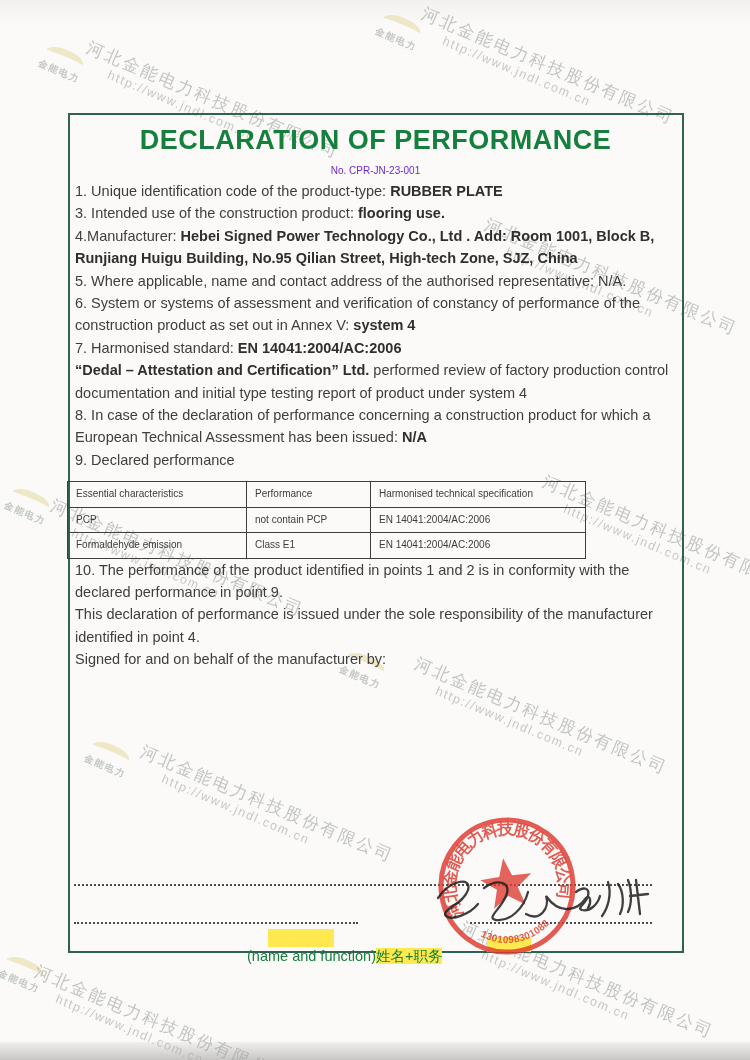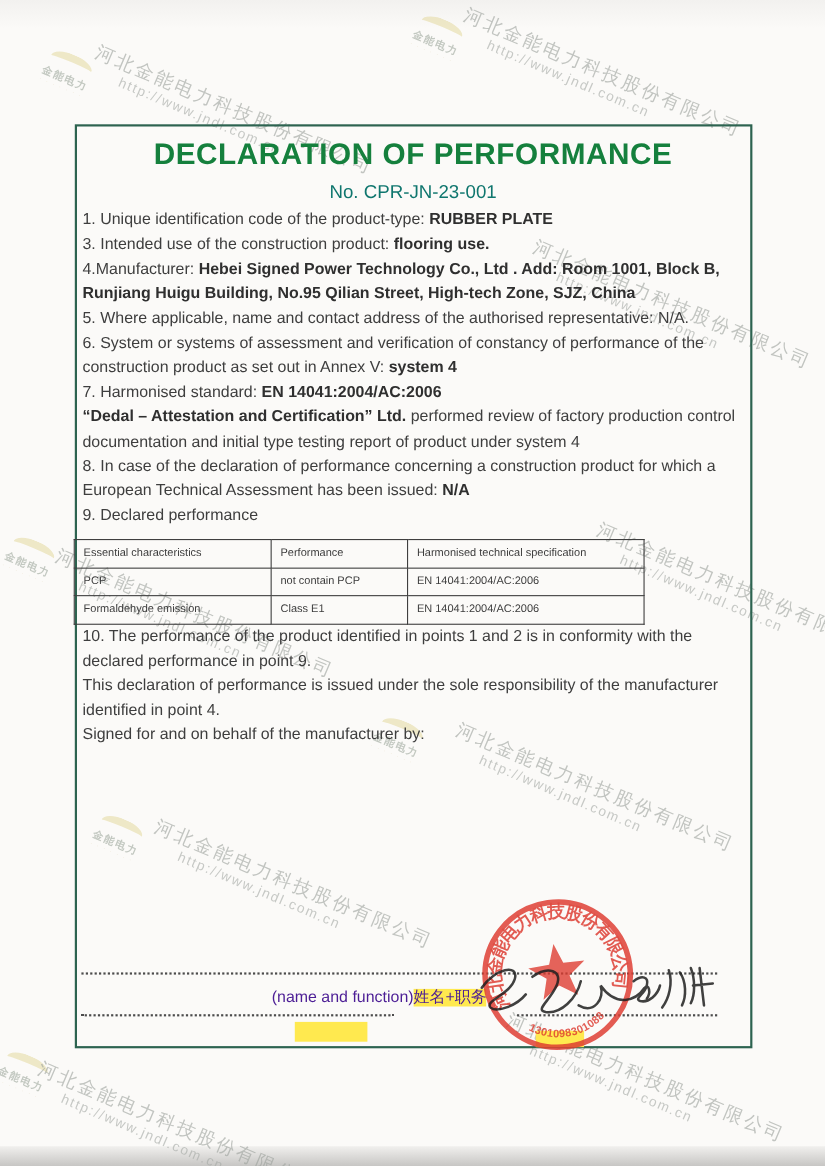--- a/index.html
+++ b/index.html
@@ -24,35 +24,35 @@
   .wmlogo .arc{width:40px;height:10px;margin:0 auto;
       border-top:7px solid rgba(225,213,152,.6);border-radius:50% 50% 0 0;}
   .wmlogo .lt{font-size:9.5px;font-weight:bold;letter-spacing:1.5px;color:rgba(168,176,166,.8);}
   .wmlogo .ls{font-size:4px;letter-spacing:2px;color:rgba(205,188,130,.8);line-height:4px;}
   
   .page-border{position:absolute;left:68px;top:113px;width:612px;height:836px;
       border:2.5px solid #2d6350;z-index:2;}
   .content{position:absolute;left:75px;top:120px;width:601px;z-index:2;}
   .doc-title{font-size:27px;font-weight:bold;text-align:center;color:#15803d;
       letter-spacing:.5px;margin-top:5px;}
-  .doc-no{font-size:17px;text-align:center;margin-top:9px;color:#0f766e;}
+  .doc-no{font-size:10px;text-align:center;margin-top:9px;color:#6d28d9;}
   .clauses{margin-top:4px;font-size:14.5px;line-height:22.4px;}
   .clauses p{margin:0;}
   .b{font-weight:bold;color:#2f2f2f;}
   .gap-after-table{margin-top:3px;}
   .sole{margin-top:43px;}
   .signed{margin-top:121px;}
   
   table.perf{border-collapse:collapse;margin-left:-8px;margin-top:10px;
       font-size:10px;color:#3c3c3c;border-radius:29px;}
   table.perf td{border:1.7px solid #3f3f3f;padding:1px 8px;height:19.5px;}
   td.c1{width:162px;} td.c2{width:107px;} td.c3{width:198px;}
   
   .dotline{position:absolute;height:0;border-bottom:2.5px dotted #4c4c4c;z-index:2;}
-  .namefn{position:absolute;left:247px;top:897px;font-size:14.5px;z-index:2;color:#4c1d95;}
+  .namefn{position:absolute;left:247px;top:947px;font-size:14.5px;z-index:2;color:#15803d;}
   .hl{background:#ffe94f;}
   .hl-block{position:absolute;background:#ffe94f;z-index:2;}
   .stamp{position:absolute;left:427px;top:806px;z-index:3;transform:rotate(-8deg);opacity:.9;}
   .signature{position:absolute;left:400px;top:858px;z-index:4;}
 </style>
 </head>
 <body>
 
 <div class="scan-top"></div>
 

